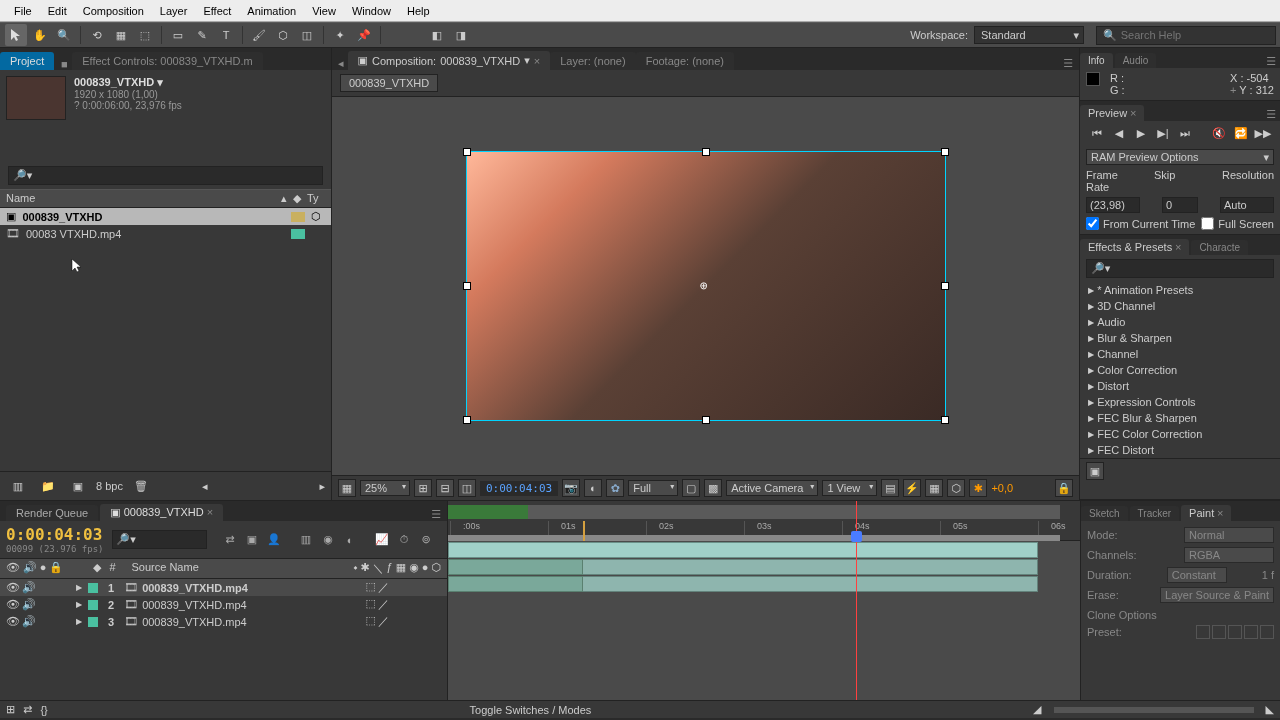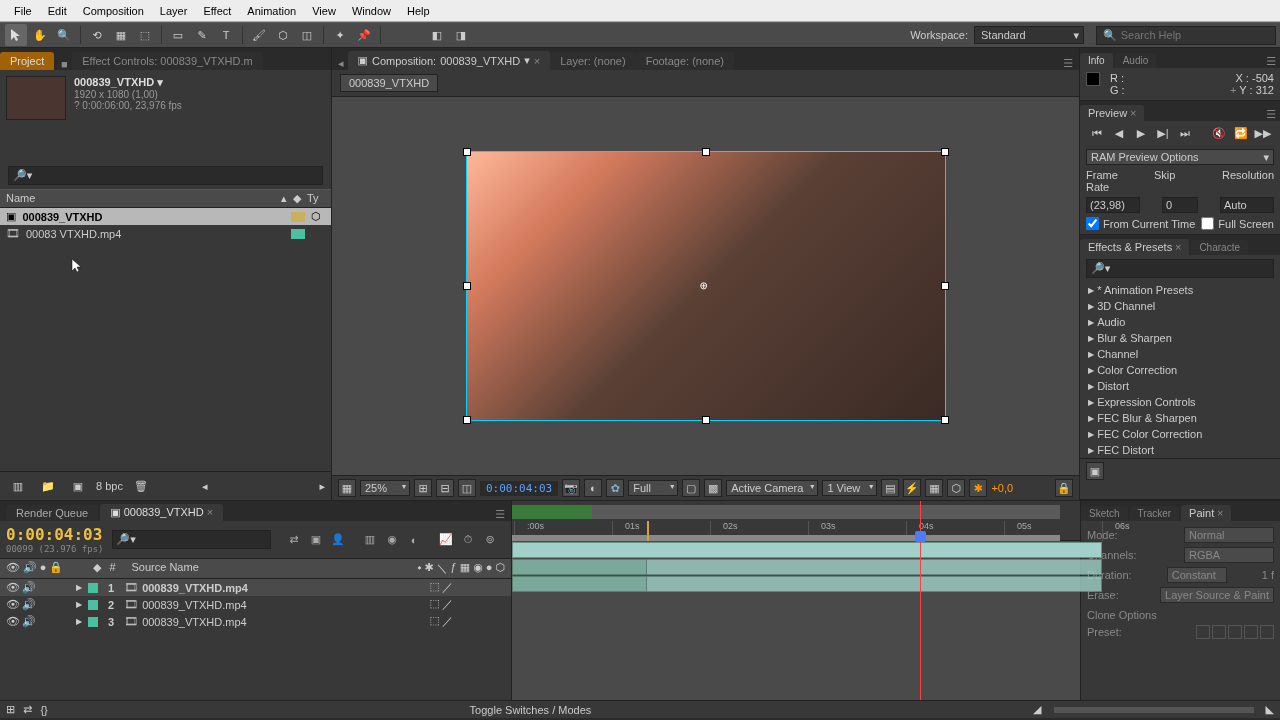--- a/index.html
+++ b/index.html
@@ -11,21 +11,21 @@
 .tool-btn.active { background: #666; }
 .tool-sep { width: 1px; height: 18px; background: #333; margin: 0 4px; }
 .workspace-area { margin-left: auto; display: flex; align-items: center; gap: 6px; }
 .workspace-select { background: #333; color: #ccc; border: 1px solid #222; padding: 2px 20px 2px 6px; position: relative; min-width: 110px; }
 .search-help { background: #333; border: 1px solid #222; padding: 2px 6px; margin-left: 6px; display: flex; align-items: center; gap: 4px; min-width: 180px; }
 .search-help input { background: transparent; border: none; color: #ccc; outline: none; width: 140px; }
 
 .main-row { display: flex; height: 452px; }
 .project-panel { width: 332px; background: #383838; border-right: 1px solid #222; display: flex; flex-direction: column; }
 .panel-tabs { display: flex; background: #2a2a2a; height: 22px; align-items: flex-end; }
-.p-tab { background: #a16207; padding: 3px 10px; color: #ddd; border-top-left-radius: 3px; border-top-right-radius: 3px; margin-right: 2px; cursor: pointer; }
+.p-tab { background: #0369a1; padding: 3px 10px; color: #ddd; border-top-left-radius: 3px; border-top-right-radius: 3px; margin-right: 2px; cursor: pointer; }
 .p-tab.inactive { background: #2e2e2e; color: #888; }
 .proj-header { display: flex; padding: 6px; gap: 8px; }
 .thumb { width: 60px; height: 44px; background: #4a3530; border: 1px solid #222; }
 .proj-info .name { color: #ddd; font-weight: bold; }
 .proj-info .meta { color: #999; font-size: 10px; }
 .proj-search { margin: 40px 8px 4px 8px; background: #2a2a2a; border: 1px solid #222; padding: 2px 4px; display: flex; align-items: center; gap: 4px; }
 .proj-list-header { display: flex; background: #4a4a4a; padding: 2px 6px; font-size: 10px; color: #ccc; border-top: 1px solid #555; border-bottom: 1px solid #222; }
 .proj-list { flex: 1; background: #383838; overflow: auto; }
 .proj-item { display: flex; align-items: center; padding: 2px 6px; gap: 6px; }
 .proj-item.selected { background: #b8b8b8; color: #000; }
@@ -59,21 +59,21 @@
 .prev-row { display: flex; gap: 22px; margin-bottom: 4px; }
 .prev-field { flex: 1; font-size: 10px; }
 .prev-input { background: #2a2a2a; border: 1px solid #222; color: #ccc; width: 100%; padding: 1px 3px; }
 .prev-check { display: flex; align-items: center; gap: 4px; font-size: 10px; }
 .effects-search { background: #2a2a2a; border: 1px solid #222; margin: 4px 6px; padding: 2px 4px; display: flex; align-items: center; }
 .effects-list { overflow: auto; max-height: 178px; }
 .eff-item { padding: 2px 8px; font-size: 10px; display: flex; align-items: center; gap: 3px; cursor: pointer; }
 .tri { font-size: 8px; }
 
 .timeline-area { height: 200px; background: #383838; border-top: 1px solid #222; display: flex; }
-.tl-left { width: 512px; display: flex; flex-direction: column; border-right: 1px solid #222; }
+.tl-left { width: 448px; display: flex; flex-direction: column; border-right: 1px solid #222; }
 .tl-tabs { display: flex; background: #2a2a2a; height: 20px; align-items: flex-end; padding-left: 6px; }
 .tl-tab { padding: 2px 10px; background: #2e2e2e; color: #aaa; border-top-left-radius: 3px; border-top-right-radius: 3px; margin-right: 2px; }
 .tl-tab.active { background: #383838; color: #ddd; }
 .tl-header { display: flex; align-items: center; padding: 4px 6px; gap: 8px; background: #383838; border-bottom: 1px solid #222; }
 .timecode { color: #f0c040; font-family: monospace; font-size: 16px; font-weight: bold; }
 .timecode-sub { color: #888; font-size: 9px; font-family: monospace; }
 .tl-search { background: #2a2a2a; border: 1px solid #222; padding: 2px 4px; flex: 1; display: flex; align-items: center; }
 .tl-tools { display: flex; gap: 4px; padding: 0 6px; }
 .tl-tool { width: 18px; height: 18px; display: flex; align-items: center; justify-content: center; cursor: pointer; color: #aaa; }
 .tl-cols { display: flex; background: #4a4a4a; padding: 2px 6px; font-size: 10px; border-bottom: 1px solid #222; gap: 8px; }
@@ -273,21 +273,21 @@
         <div class="rp-tab">Info</div>
         <div class="rp-tab inactive">Audio</div>
         <span style="margin-left:auto;margin-right:4px;color:#888">☰</span>
       </div>
       <div class="rp-body" style="display:flex;gap:10px">
         <div style="width:14px;height:14px;background:#000;border:1px solid #555"></div>
         <div>
           <div>R :</div>
           <div>G :</div>
         </div>
-        <div style="margin-left:auto;text-align:right">
+        <div style="margin-left:auto;">
           <div>X : -504</div>
           <div><span style="color:#888">+</span> <span>Y :  312</span></div>
         </div>
       </div>
     </div>
     <div class="rp-section">
       <div class="rp-tabs">
         <div class="rp-tab"><span>Preview</span> <span style="color:#888">×</span></div>
         <span style="margin-left:auto;margin-right:4px;color:#888">☰</span>
       </div>

